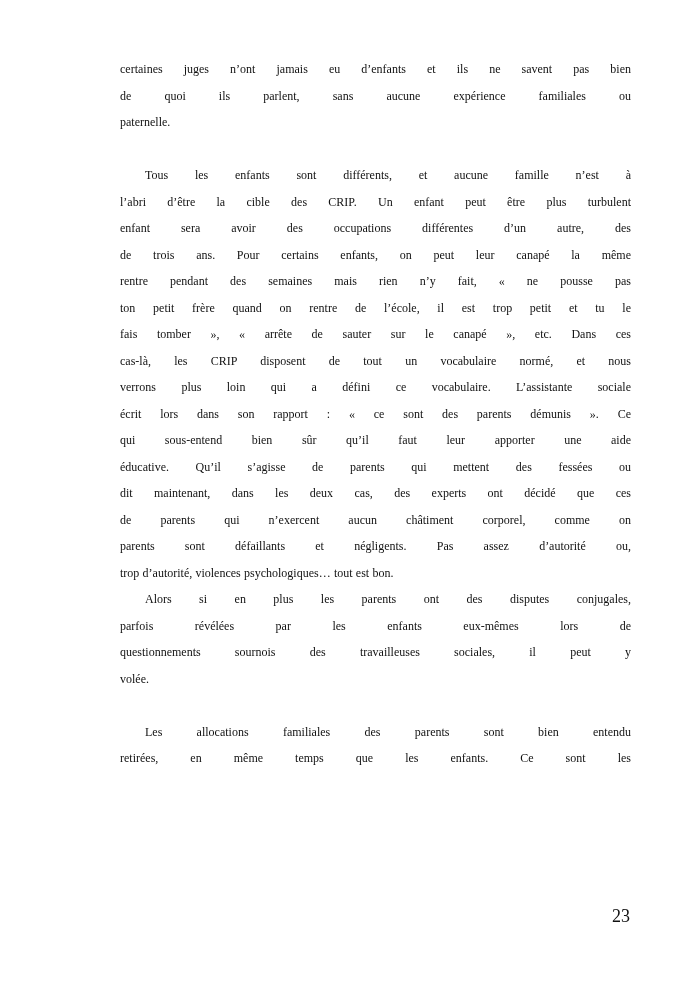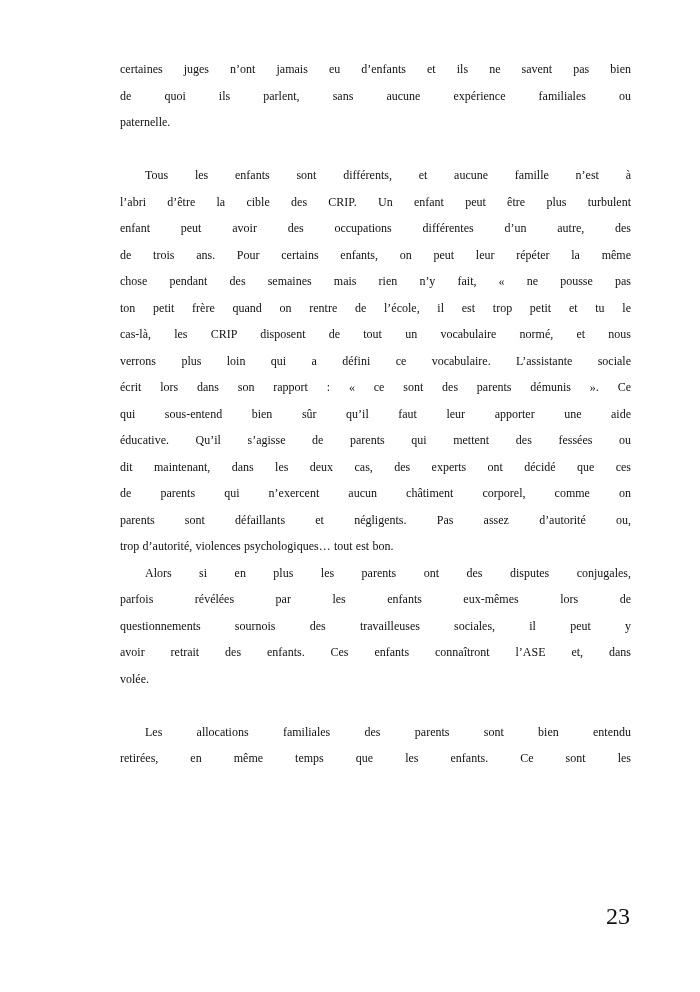--- a/index.html
+++ b/index.html
@@ -35,57 +35,57 @@
   }
   .line.no-justify {
     text-align: right;
     text-align-last: left;
   }
   .line.indent { text-indent: 25px; }
   .page-number {
     position: absolute;
     top: 903px;
     right: 70px;
-    font-size: 24px;
+    font-size: 18px;
     line-height: 26.5px;
     text-align: right;
   }
 </style>
 </head>
 <body>
 
 <div class="page" style="background: rgb(255, 255, 255); color: rgb(17, 17, 17);">
   <div class="text-block">
       <div class="para">
         <div class="line">certaines juges n’ont jamais eu d’enfants et ils ne savent pas bien</div>
         <div class="line">de quoi ils parlent, sans aucune expérience familiales ou</div>
         <div class="line no-justify">paternelle.</div>
       </div>
       <div class="para space-before">
         <div class="line indent">Tous les enfants sont différents, et aucune famille n’est à</div>
         <div class="line">l’abri d’être la cible des CRIP. Un enfant peut être plus turbulent</div>
-        <div class="line">enfant peut avoir des occupations différentes d’un autre, des</div>
-        <div class="line">de trois ans. Pour certains enfants, on peut leur répéter la même</div>
-        <div class="line">chose pendant des semaines mais rien n’y fait, « ne pousse pas</div>
+        <div class="line">enfant sera avoir des occupations différentes d’un autre, des</div>
+        <div class="line">de trois ans. Pour certains enfants, on peut leur canapé la même</div>
+        <div class="line">rentre pendant des semaines mais rien n’y fait, « ne pousse pas</div>
         <div class="line">ton petit frère quand on rentre de l’école, il est trop petit et tu le</div>
+        <div class="line">fais tomber », « arrête de sauter sur le canapé », etc. Dans ces</div>
         <div class="line">cas-là, les CRIP disposent de tout un vocabulaire normé, et nous</div>
         <div class="line">verrons plus loin qui a défini ce vocabulaire. L’assistante sociale</div>
         <div class="line">écrit lors dans son rapport : « ce sont des parents démunis ». Ce</div>
         <div class="line">qui sous-entend bien sûr qu’il faut leur apporter une aide</div>
         <div class="line">éducative. Qu’il s’agisse de parents qui mettent des fessées ou</div>
         <div class="line">dit maintenant, dans les deux cas, des experts ont décidé que ces</div>
         <div class="line">de parents qui n’exercent aucun châtiment corporel, comme on</div>
         <div class="line">parents sont défaillants et négligents. Pas assez d’autorité ou,</div>
         <div class="line no-justify">trop d’autorité, violences psychologiques… tout est bon.</div>
       </div>
       <div class="para">
         <div class="line indent">Alors si en plus les parents ont des disputes conjugales,</div>
         <div class="line">parfois révélées par les enfants eux-mêmes lors de</div>
         <div class="line">questionnements sournois des travailleuses sociales, il peut y</div>
-        <div class="line">avoir retrait des enfants. Ces enfants connaîtront l’ASE et, dans</div>
         <div class="line no-justify">volée.</div>
       </div>
       <div class="para space-before">
         <div class="line indent">Les allocations familiales des parents sont bien entendu</div>
         <div class="line">retirées, en même temps que les enfants. Ce sont les</div>
       </div>
     </div>
   <div class="page-number">23</div>
 </div>
 

